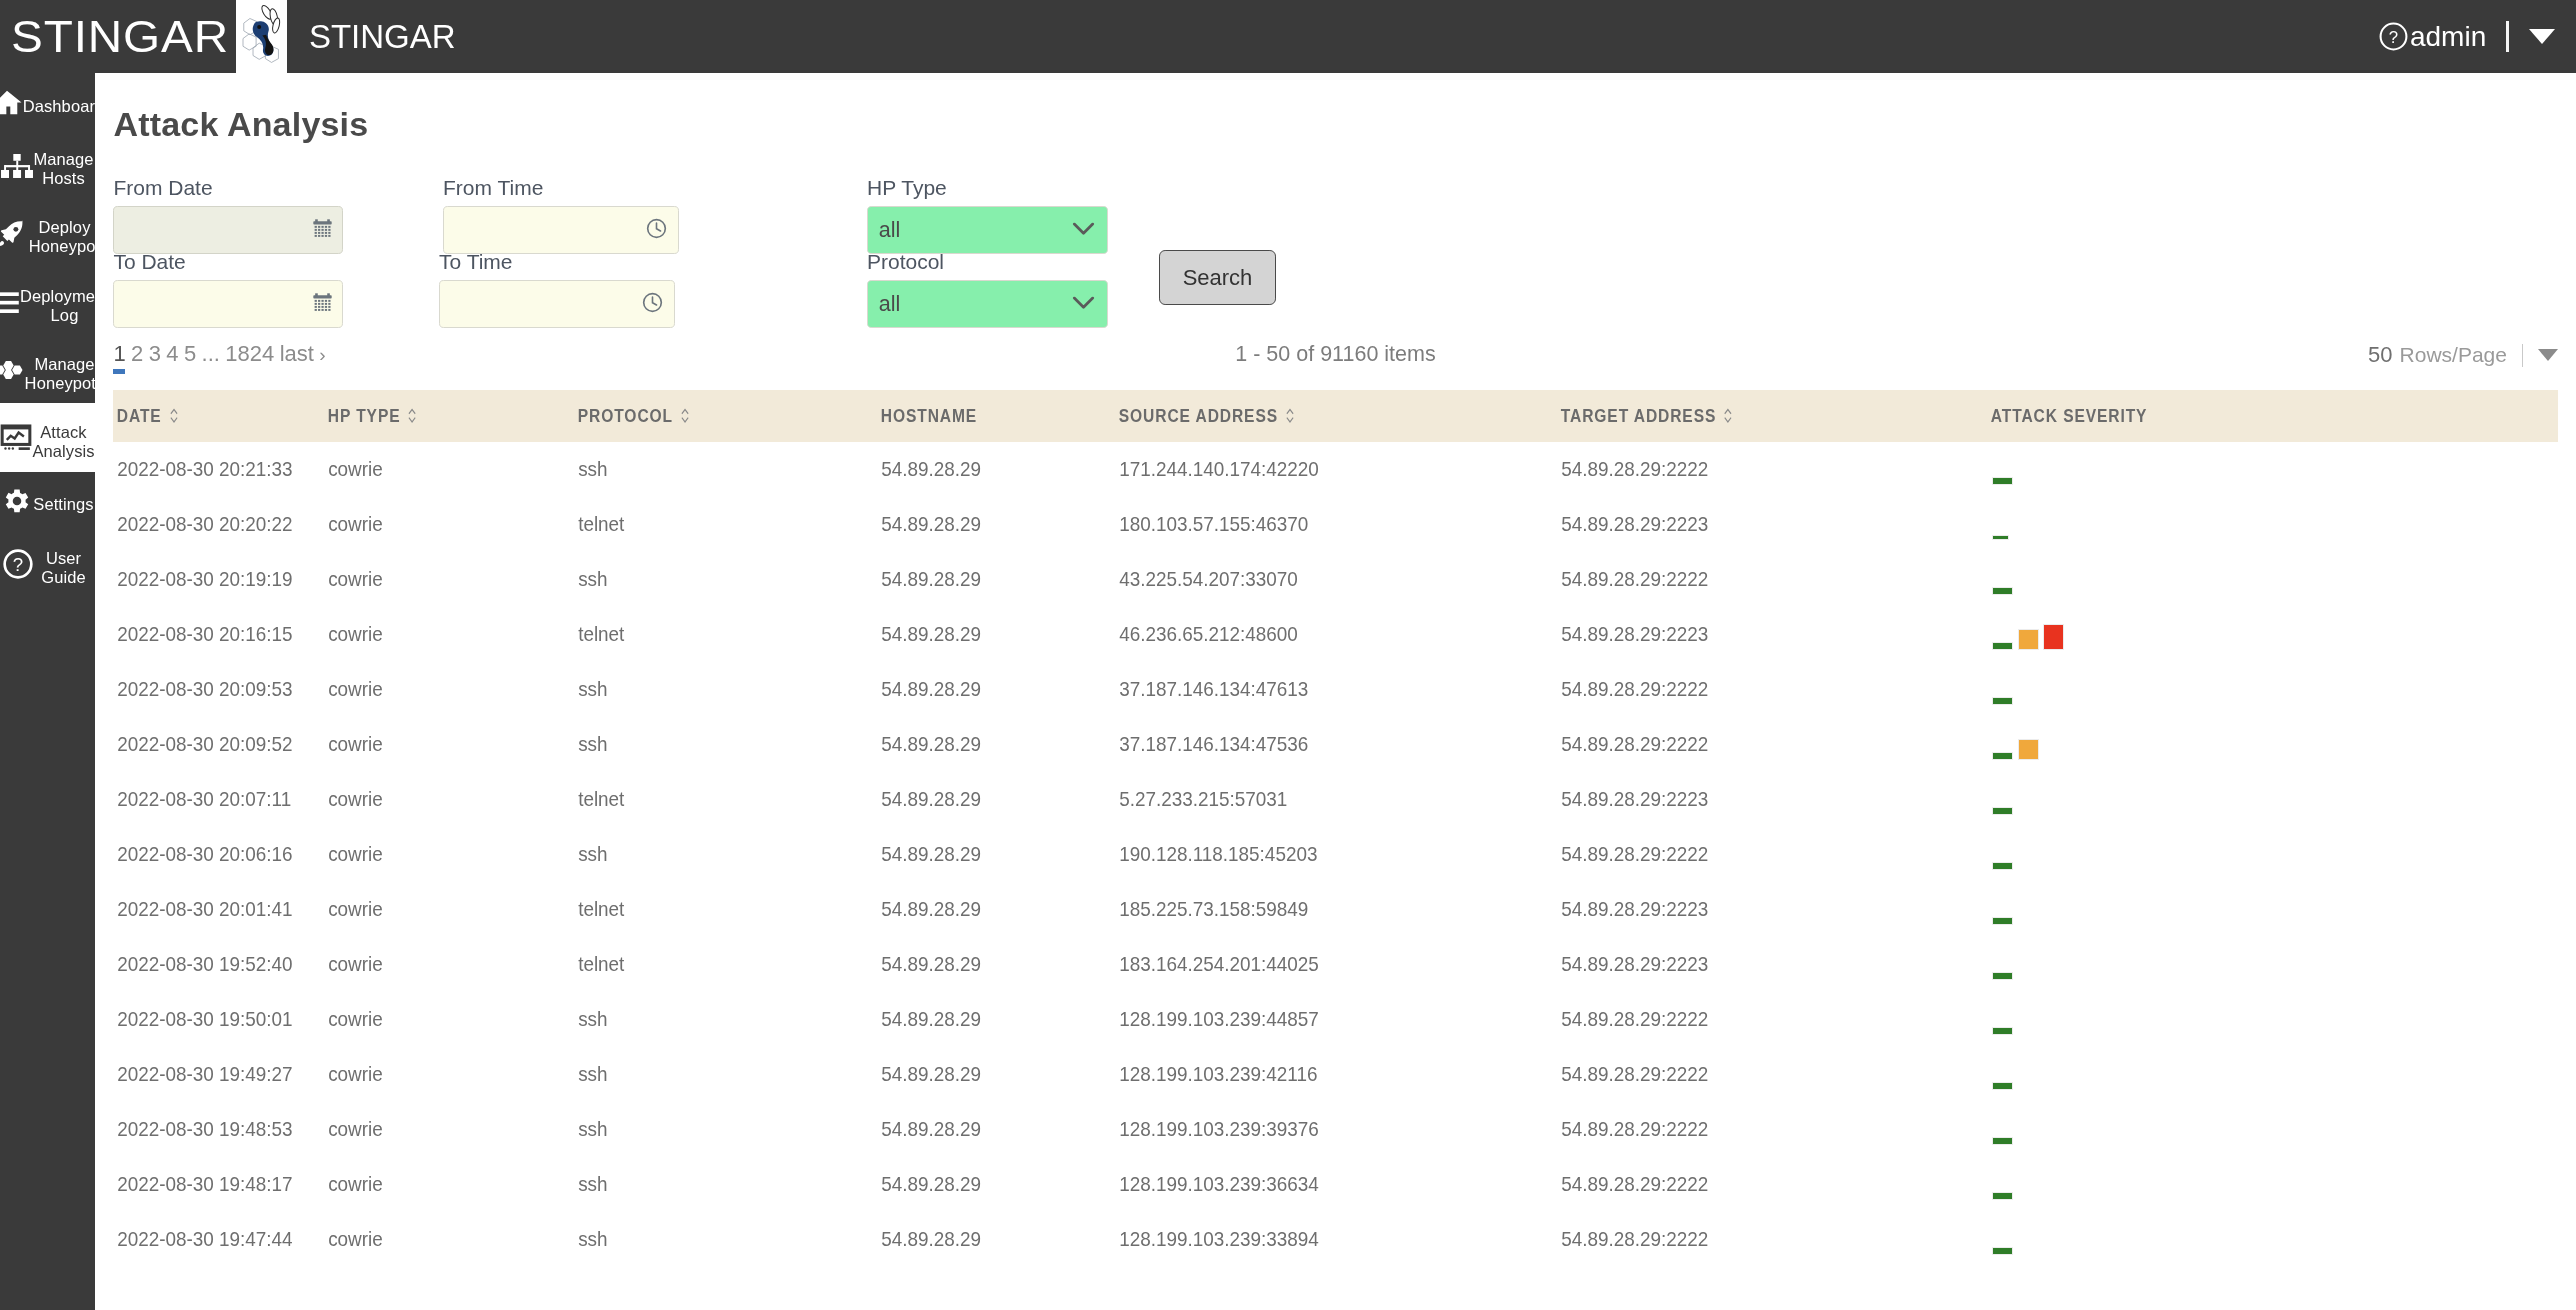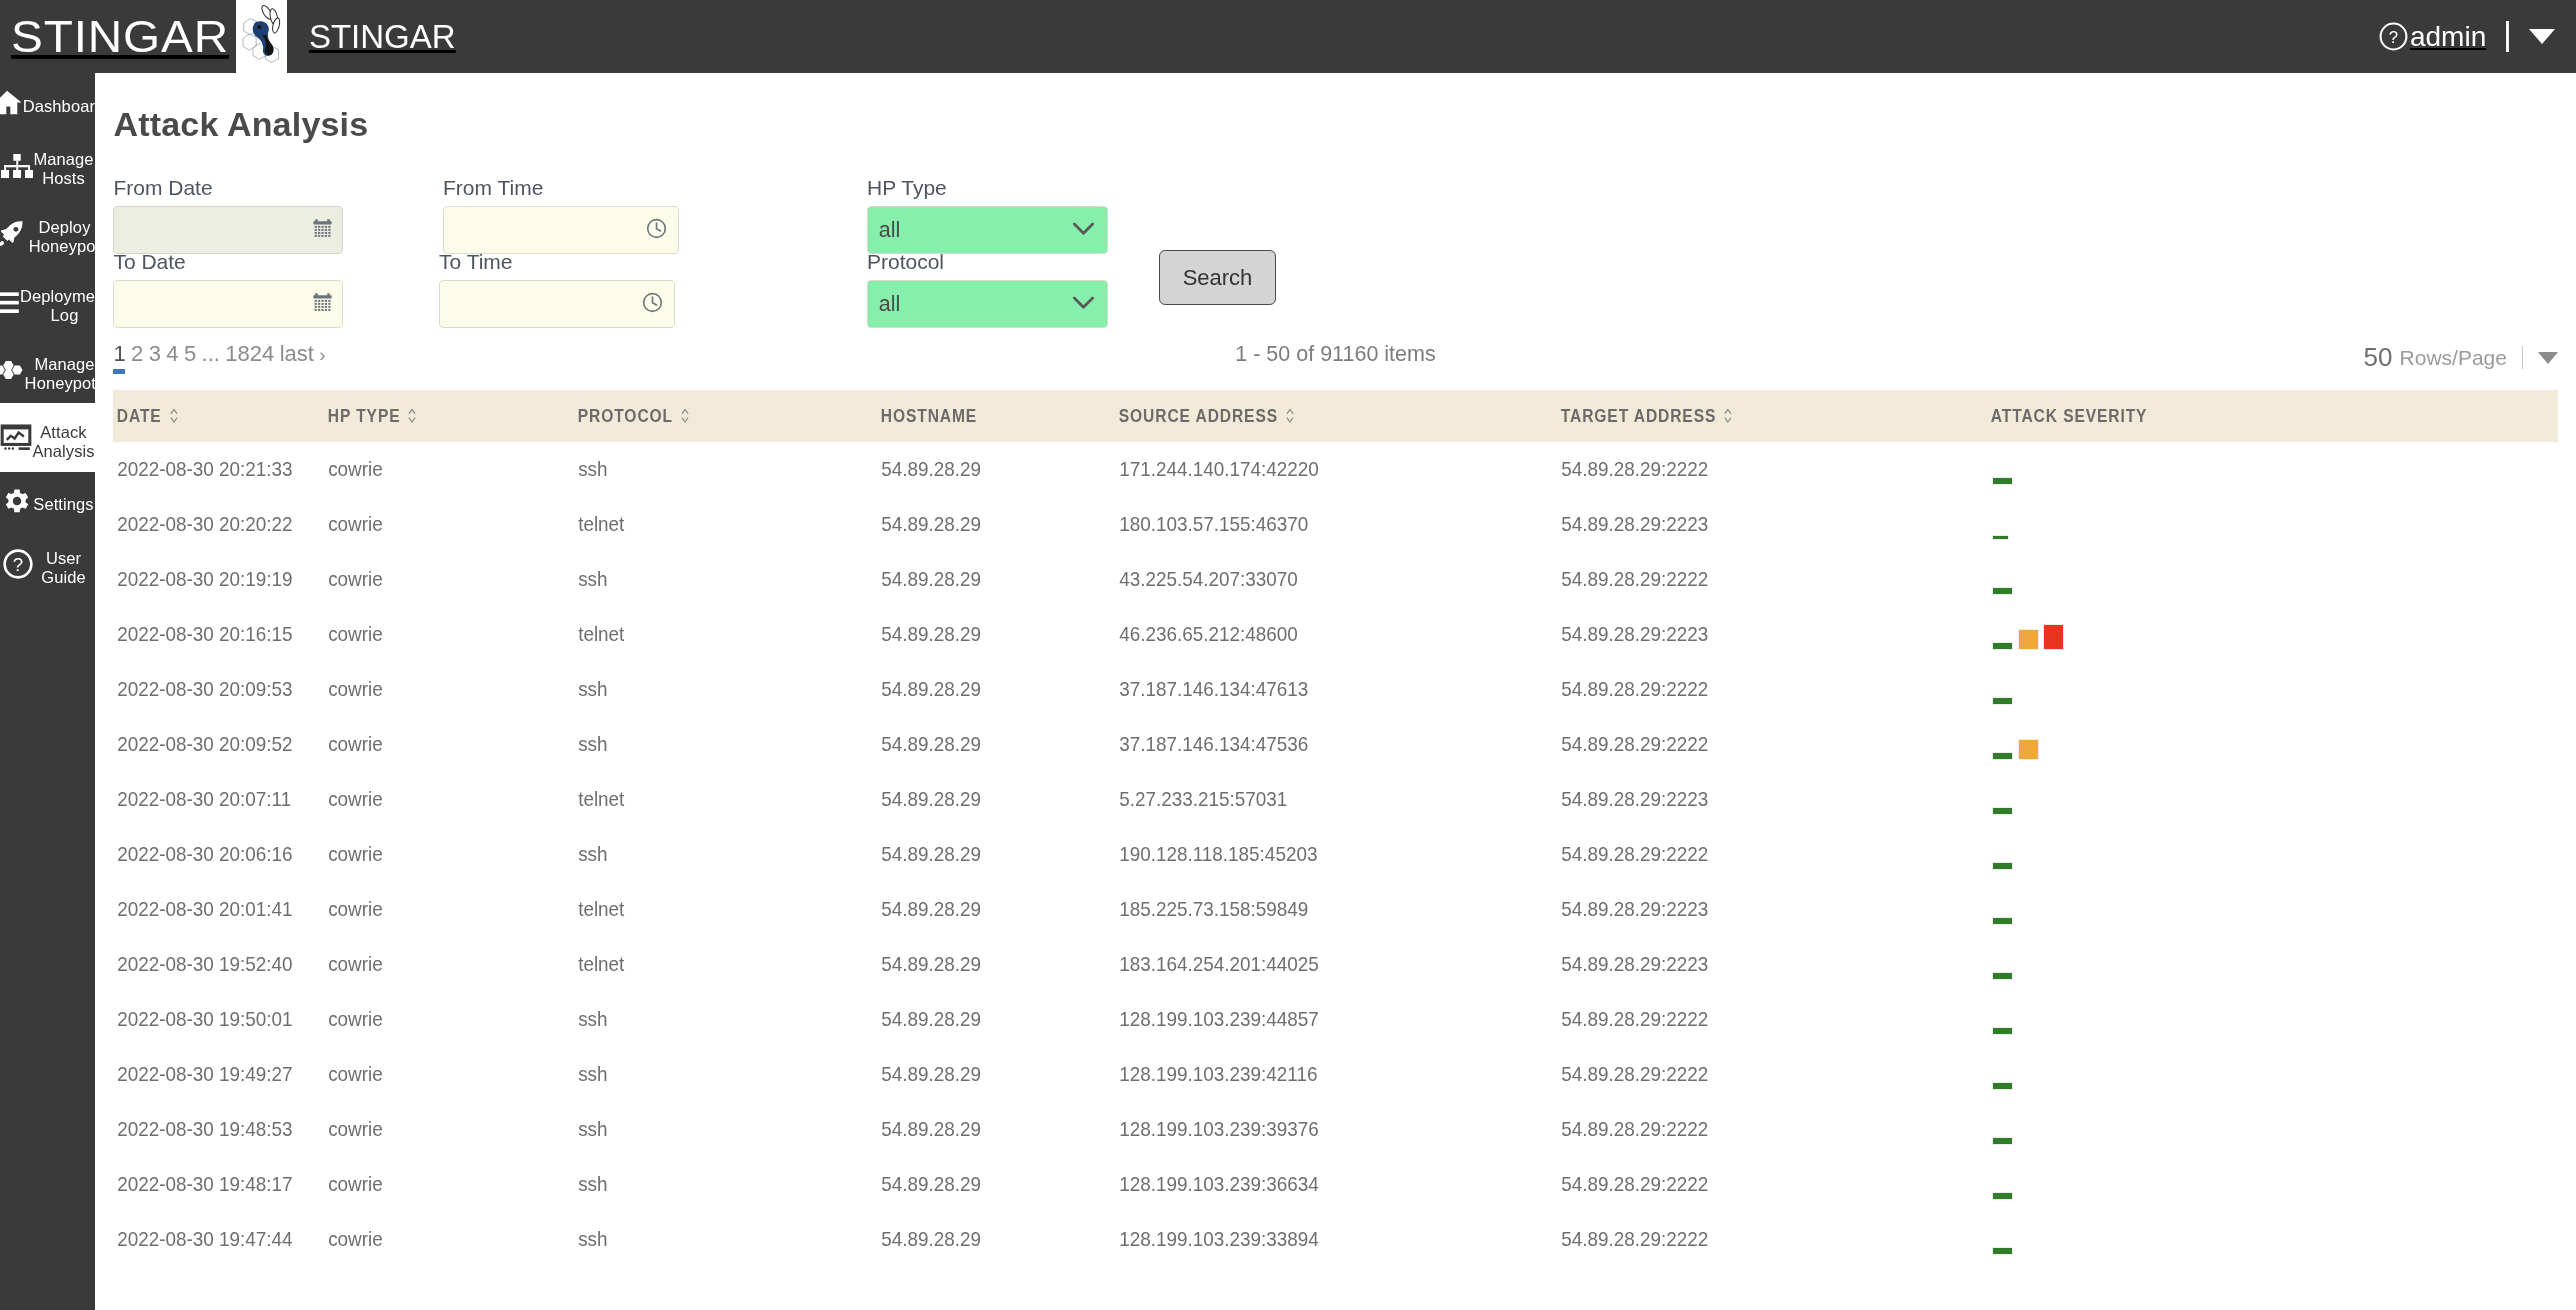--- a/index.html
+++ b/index.html
@@ -10,21 +10,20 @@
     overflow: hidden;
   }
 
   
   #topbar {
     position: absolute; top: 0; left: 0;
     width: 2576px; height: 73px;
     background: #3a3a3a;
     display: flex; align-items: center;
     z-index: 20;
-    text-decoration: underline;
   }
   #brand-left { display: flex; align-items: center; padding-left: 10.8px; }
   .wordmark {
     font-family: "Liberation Sans", sans-serif;
     font-size: 45px; font-weight: 400; color: #ffffff;
     letter-spacing: 0.8px;
     transform: scaleX(1.06);
     transform-origin: left center;
   }
   #logo-tile {
@@ -158,21 +157,21 @@
   #pg-last-arrow { font-size: 19px; color: #8c8c8c; cursor: pointer; }
 
   #items-count {
     position: absolute; left: 0; right: 0; top: 1.5px;
     text-align: center; font-size: 21.5px; color: #7c7c7c;
   }
   #rowsperpage {
     position: absolute; right: 18.4px; top: 1.5px;
     display: flex; align-items: center;
   }
-  #rpp-value { font-size: 26px; color: #6f6f6f; }
+  #rpp-value { font-size: 22px; color: #6f6f6f; }
   #rpp-label { font-size: 21px; color: #9a9a9a; margin-left: 7px; }
   #rpp-divider {
     width: 1.5px; height: 23px; background: #c9c9c9; margin: 0 14.6px;
   }
   #rpp-caret {
     width: 0; height: 0;
     border-left: 10.8px solid transparent;
     border-right: 10.8px solid transparent;
     border-top: 12.3px solid #8b8b8b;
     cursor: pointer;

